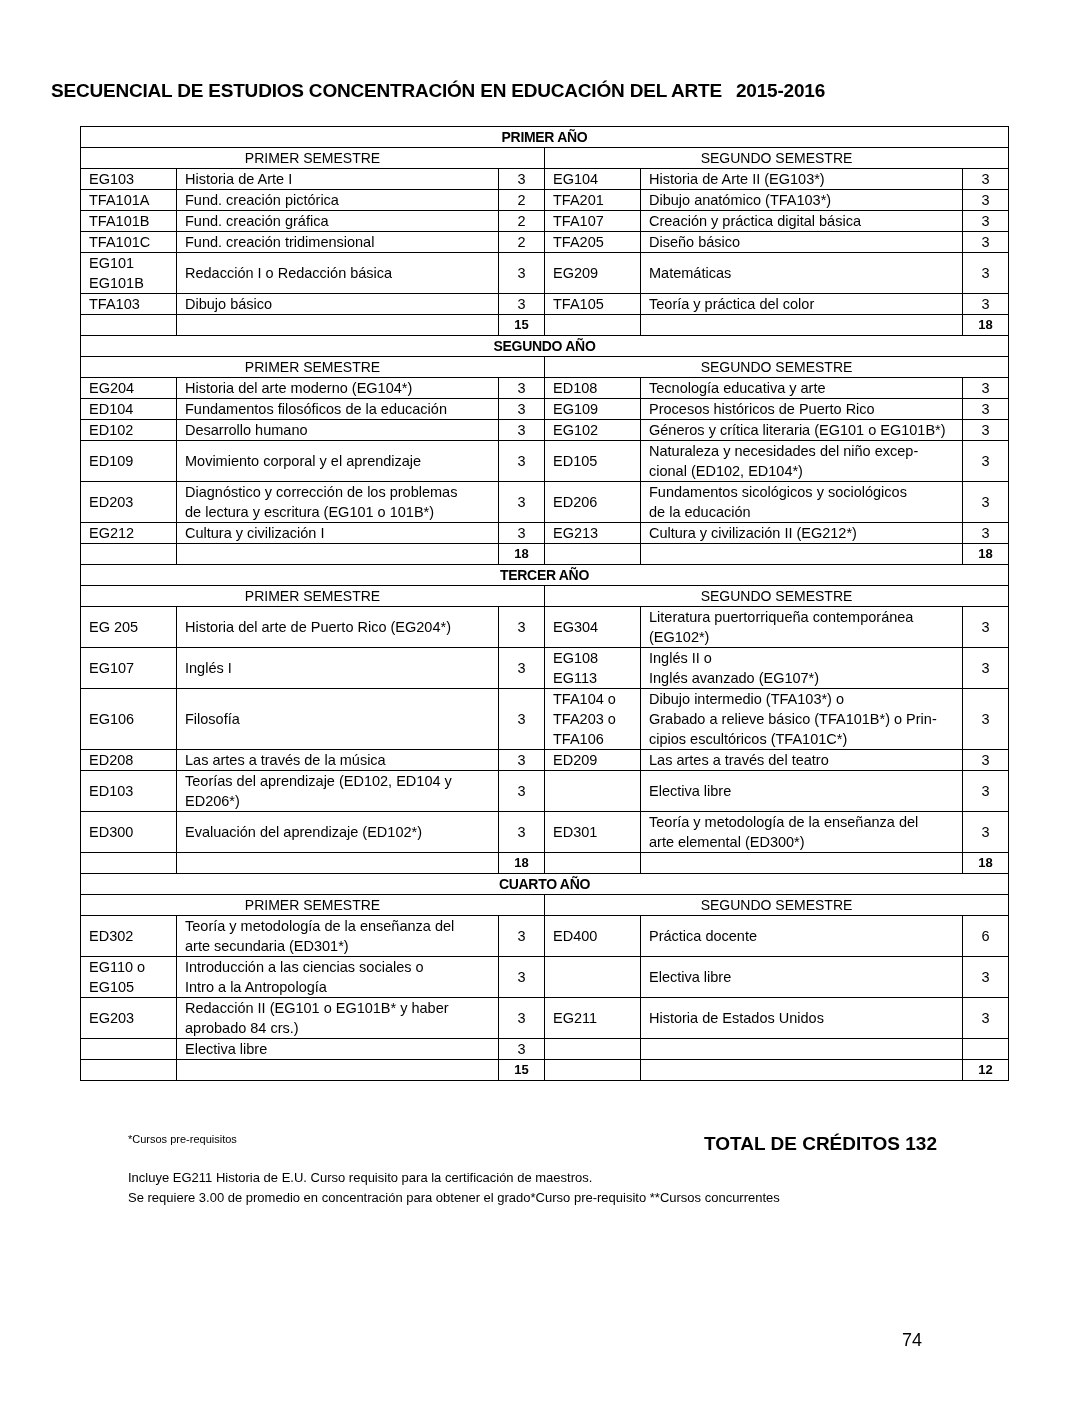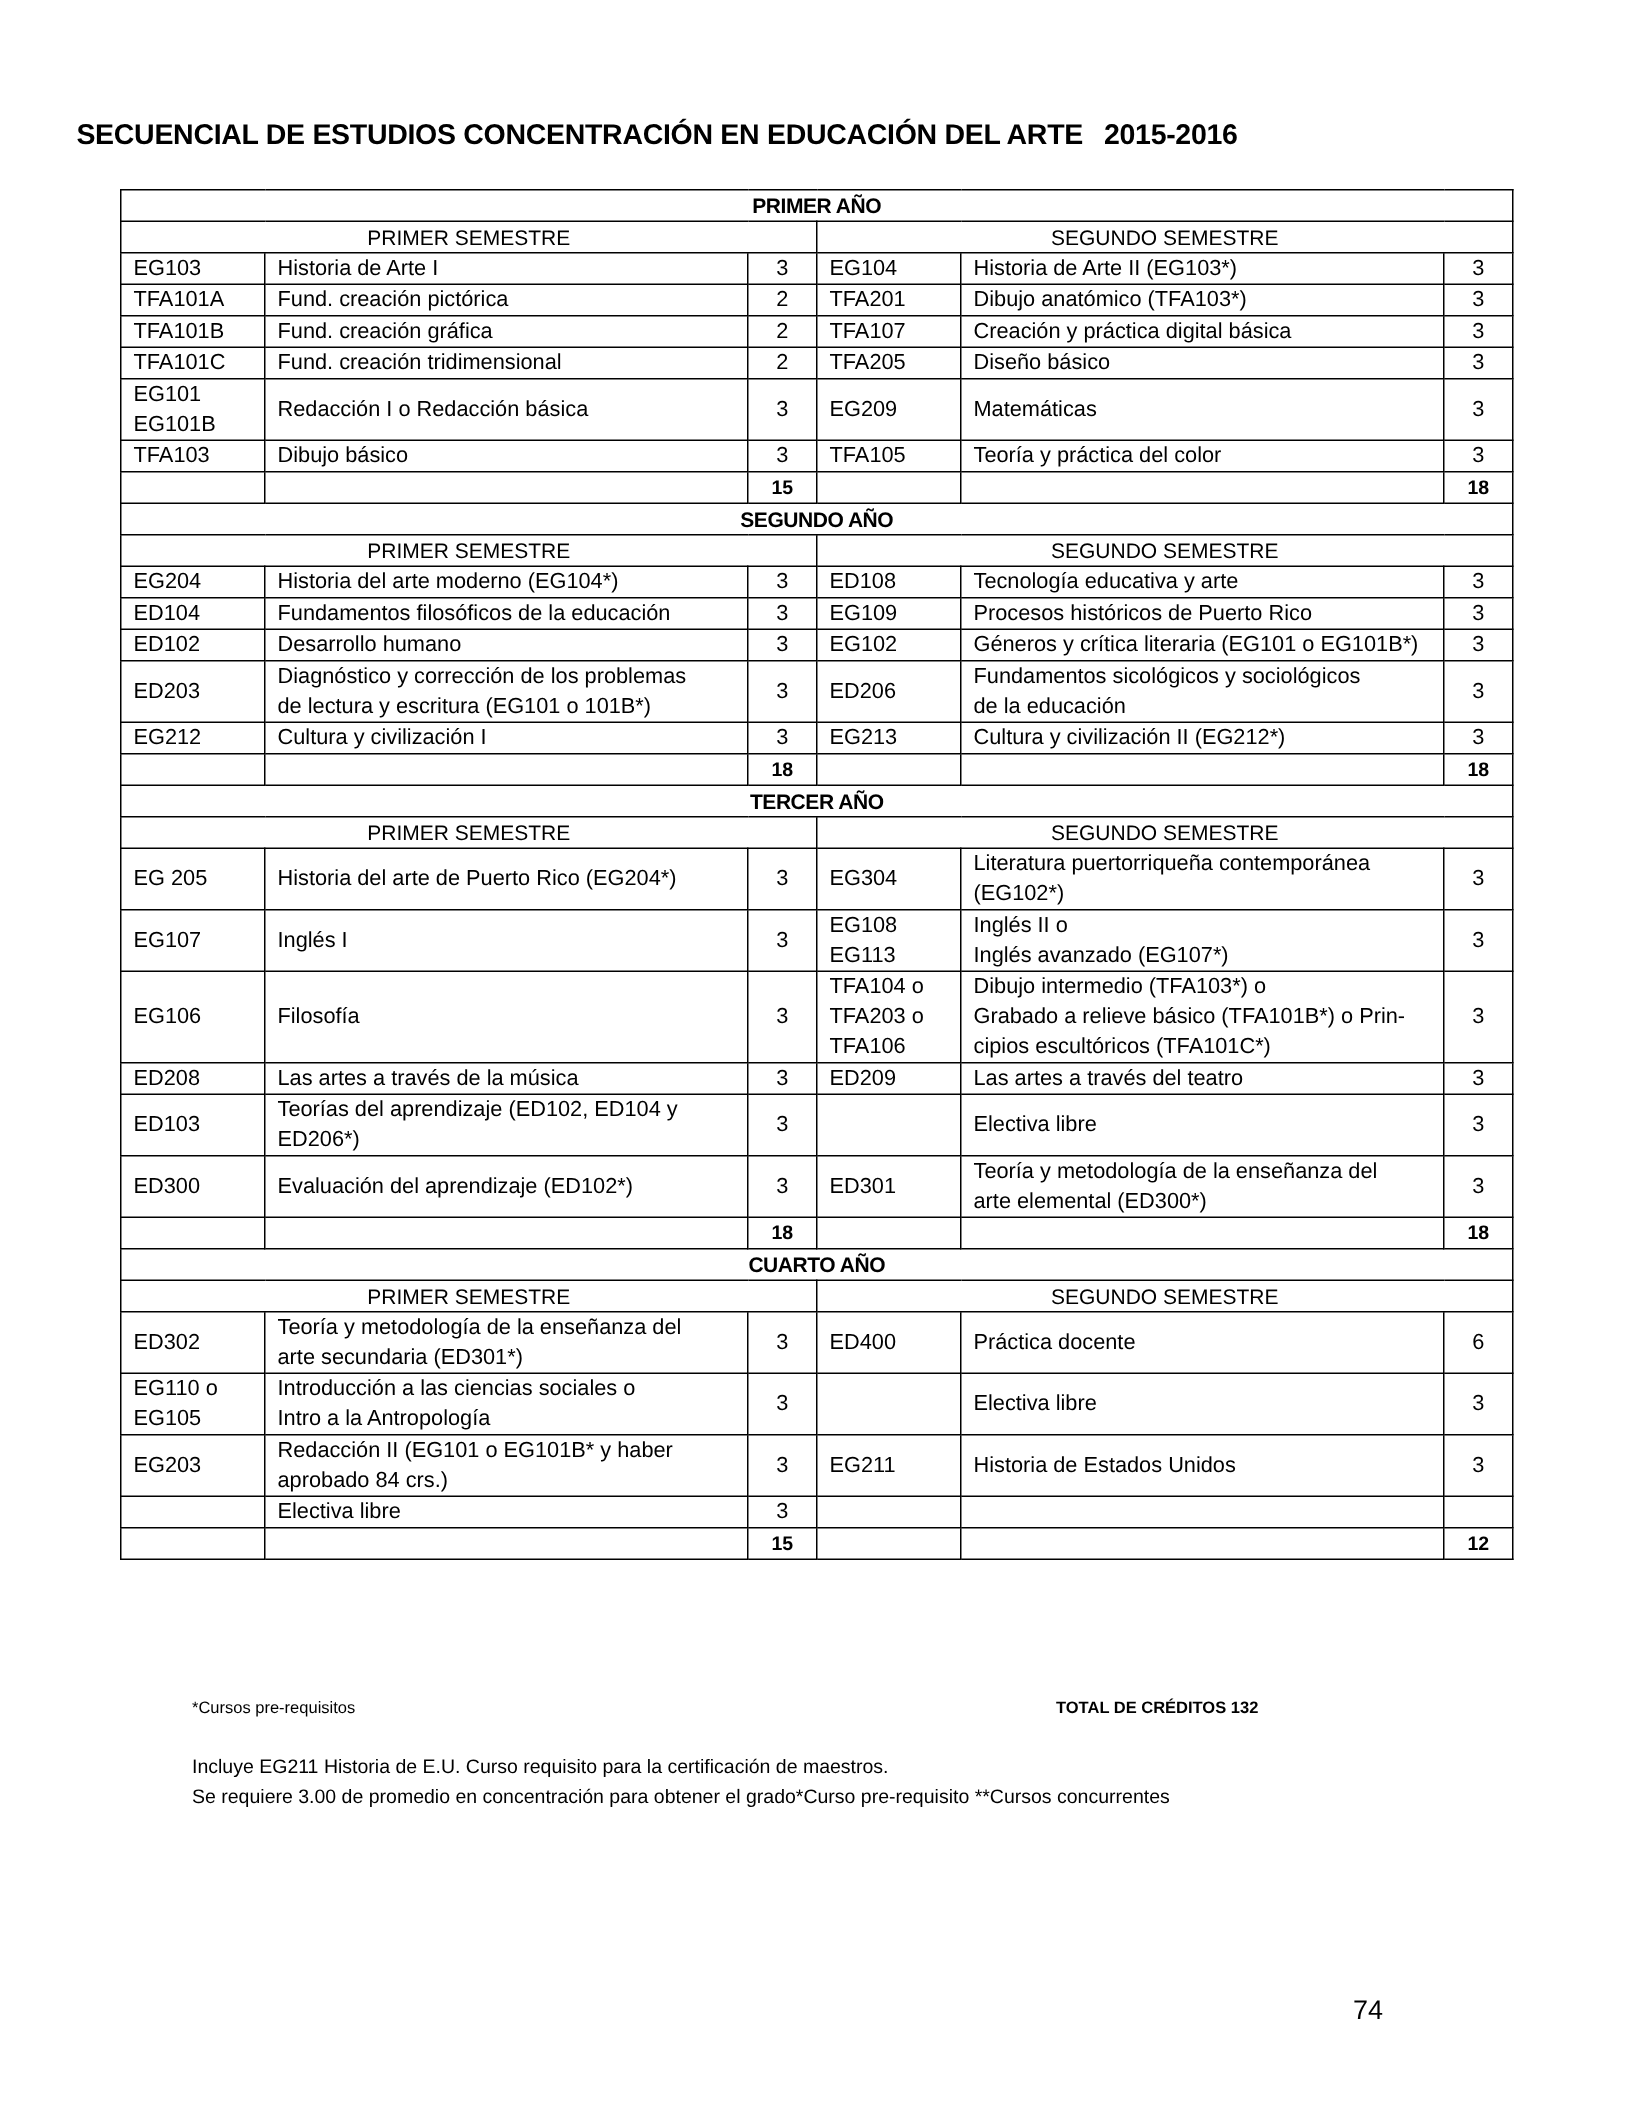--- a/index.html
+++ b/index.html
@@ -11,21 +11,21 @@
   td.year { text-align: center; font-weight: bold; font-size: 14px; height: 18px; line-height: 18px; letter-spacing: -0.3px; }
   td.sem { text-align: center; height: 18px; line-height: 18px; font-size: 14px; }
   td.code { white-space: nowrap; }
   td.cr { text-align: center; padding: 0; }
   td.tot { text-align: center; font-weight: bold; padding: 0; font-size: 13px; }
   td.sep { border-left: 2.5px solid #000; }
   tr.r1 td { height: 18px; }
   tr.r2 td { height: 38px; }
   tr.r3 td { height: 57px; }
   .foot-left { position: absolute; left: 128px; top: 1133px; font-size: 11px; }
-  .foot-right { position: absolute; left: 704px; top: 1133px; font-size: 11px; font-weight: bold; }
+  .foot-right { position: absolute; left: 704px; top: 1133px; font-size: 19px; font-weight: bold; }
   .note { position: absolute; left: 128px; font-size: 13px; }
   .note1 { top: 1170px; }
   .note2 { top: 1190px; }
   .pagenum { position: absolute; left: 902px; top: 1330px; font-size: 18px; }
 </style>
 </head>
 <body>
 
 <div class="title">
   <span>SECUENCIAL DE ESTUDIOS CONCENTRACIÓN EN EDUCACIÓN DEL ARTE</span><span class="yr">2015-2016</span>
@@ -129,20 +129,28 @@
       </tr>
       <tr class="r1">
         <td class="code">ED102</td>
         <td class="course">Desarrollo humano</td>
         <td class="cr">3</td>
         <td class="code sep">EG102</td>
         <td class="course">Géneros y crítica literaria (EG101 o EG101B*)</td>
         <td class="cr">3</td>
       </tr>
       <tr class="r2">
+        <td class="code">ED109</td>
+        <td class="course">Movimiento corporal y el aprendizaje</td>
+        <td class="cr">3</td>
+        <td class="code sep">ED105</td>
+        <td class="course">Naturaleza y necesidades del niño excep-<br>cional (ED102, ED104*)</td>
+        <td class="cr">3</td>
+      </tr>
+      <tr class="r2">
         <td class="code">ED203</td>
         <td class="course">Diagnóstico y corrección de los problemas<br>de lectura y escritura (EG101 o 101B*)</td>
         <td class="cr">3</td>
         <td class="code sep">ED206</td>
         <td class="course">Fundamentos sicológicos y sociológicos<br>de la educación</td>
         <td class="cr">3</td>
       </tr>
       <tr class="r1">
         <td class="code">EG212</td>
         <td class="course">Cultura y civilización I</td>

